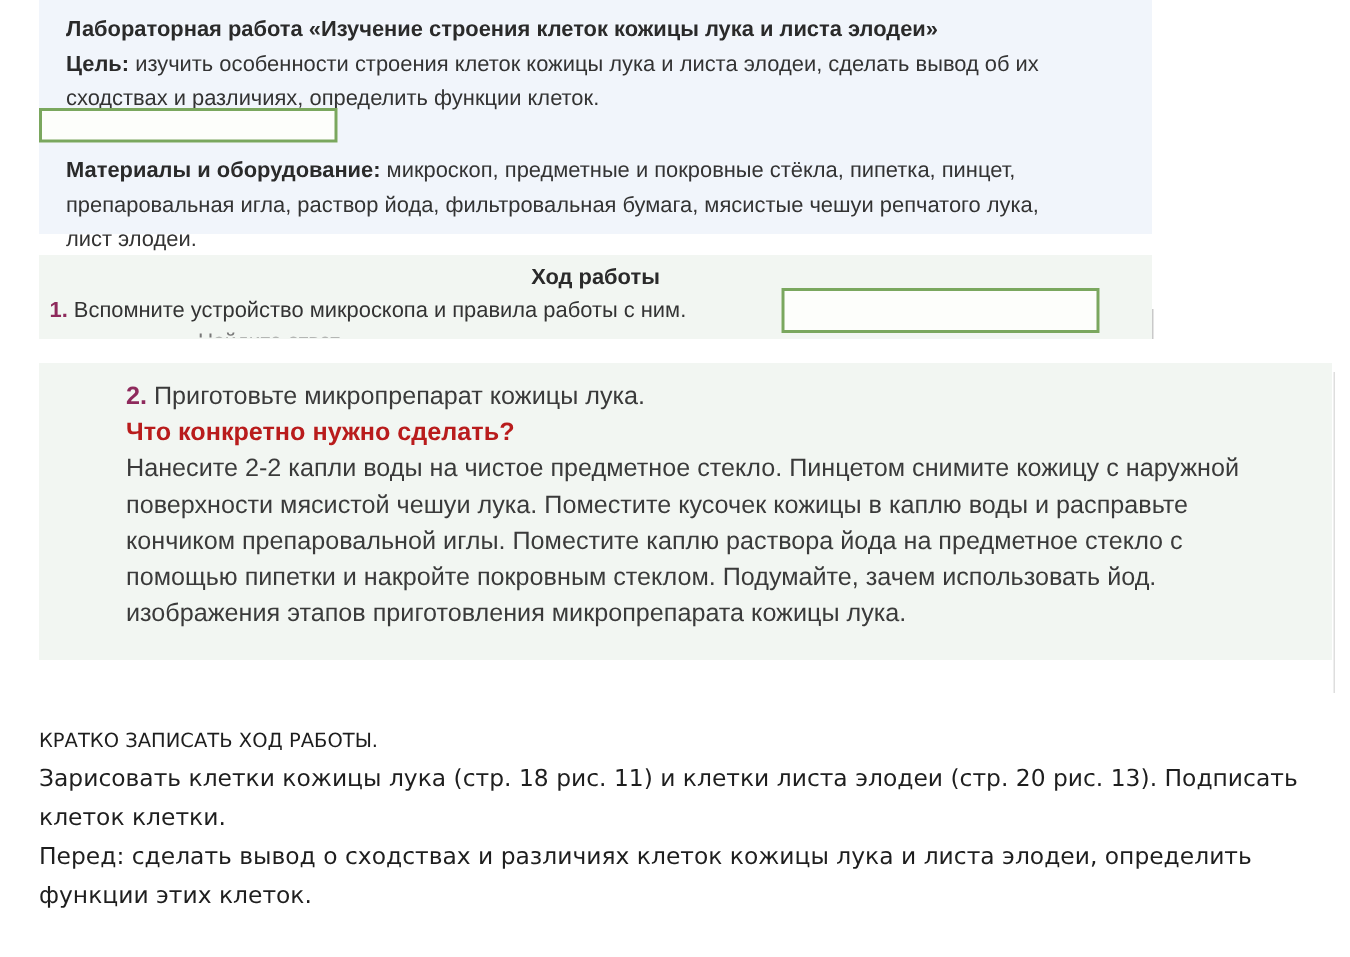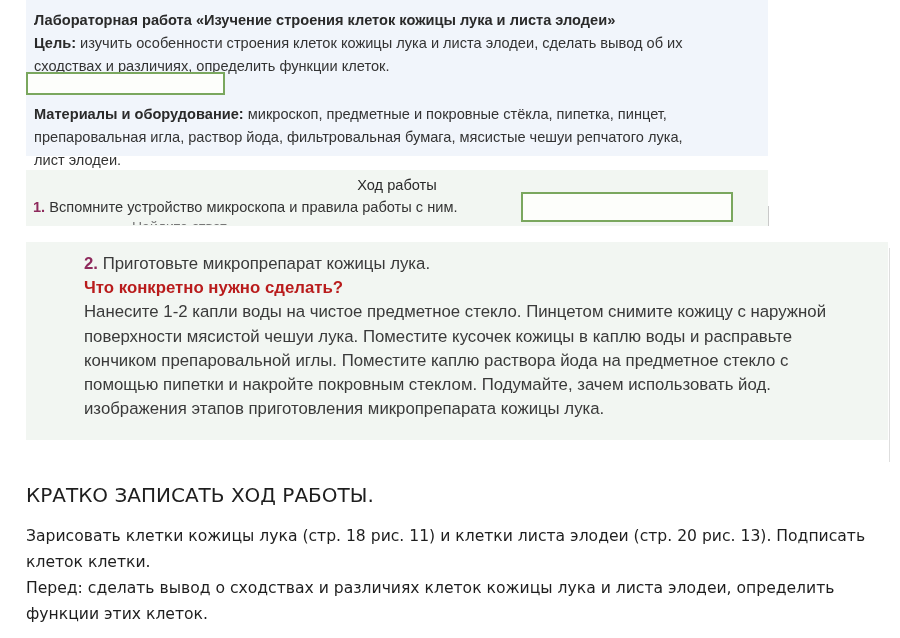--- a/index.html
+++ b/index.html
@@ -1,39 +1,39 @@
 <!DOCTYPE html>
 <html><head>
   <meta charset="utf-8">
   <style>
     html, body { margin: 0; padding: 0; }
     body {
       width: 900px; height: 638px; background: #ffffff; position: relative; overflow: hidden;
       font-family: "Liberation Sans", "DejaVu Sans", sans-serif; color: #2b2b2b;
     }
     .panel { position: absolute; box-sizing: border-box; }
-    #p1 { left: 26px; top: 0; width: 742px; height: 156px; background: #f1f5fb; padding: 9px 10px 0 8px; }
+    #p1 { left: 26px; top: 0; width: 742px; height: 156px; background: #f1f5fb; padding: 9px 10px 0 18px; }
     #p2 { left: 26px; top: 170px; width: 742px; height: 56px; background: #f2f6f2; }
     #p3 { left: 26px; top: 242px; width: 862px; height: 198px; background: #f2f6f2; padding: 10px 12px 0 12px; }
     .p1-line { font-size: 14.6px; line-height: 23px; white-space: nowrap; color: #333; }
     .bold { font-weight: bold; color: #2a2a2a; }
     .answer-box { position: absolute; box-sizing: border-box; border: 2px solid #7aa75e; background: #fdfefb; }
     #box1 { left: 26px; top: 72px; width: 199px; height: 23px; }
     #box2 { left: 521px; top: 192px; width: 212px; height: 30px; }
-    .p2-title { position: absolute; left: 0; right: 0; top: 7px; text-align: center; font-weight: normal; font-size: 14.6px; color: #2a2a2a; }
+    .p2-title { position: absolute; left: 0; right: 0; top: 7px; text-align: center; font-weight: bold; font-size: 14.6px; color: #2a2a2a; }
     .p2-item { position: absolute; left: 7px; top: 29px; font-size: 14.6px; white-space: nowrap; color: #333; }
     .num { color: #8e2a5c; font-weight: bold; }
     .p2-clipped { position: absolute; left: 106px; top: 49px; height: 6px; overflow: hidden; font-size: 14px; color: #777; width: 150px; }
     .p3-line { font-size: 16.8px; line-height: 24.2px; white-space: nowrap; color: #3a3a3a; margin-left: 46px; }
     .p3-line.bold { color: #b91c1c; }
     .edge { position: absolute; background: #c9c9c9; width: 1px; }
     #edge1 { left: 768px; top: 206px; height: 20px; }
     #edge2 { left: 889px; top: 248px; height: 214px; background: #dedede; }
     #doc { position: absolute; left: 26px; top: 484px; font-family: "DejaVu Sans", sans-serif; color: #1e1e1e; }
-    .doc-heading { font-size: 20px; line-height: 22px; margin-bottom: 17px; white-space: nowrap; }
+    .doc-heading { font-size: 13px; line-height: 22px; margin-bottom: 0; white-space: nowrap; }
     .doc-line { font-size: 15.6px; line-height: 26px; white-space: nowrap; }
   </style>
 </head>
 <body>
 
 <section class="panel" id="p1">
   <div class="p1-line bold">Лабораторная работа «Изучение строения клеток кожицы лука и листа элодеи»</div>
   <div class="p1-line"><span class="bold">Цель:</span><span> изучить особенности строения клеток кожицы лука и листа элодеи, сделать вывод об их</span></div>
   <div class="p1-line">сходствах и различиях, определить функции клеток.</div>
   <div style="height:25px"></div>
@@ -47,21 +47,21 @@
   <div class="p2-title">Ход работы</div>
   <div class="p2-item"><span class="num">1.</span><span> Вспомните устройство микроскопа и правила работы с ним.</span></div>
   <div class="p2-clipped">Найдите ответ</div>
 </section>
 <div class="answer-box" id="box2"></div>
 <div class="edge" id="edge1"></div>
 
 <section class="panel" id="p3">
   <div class="p3-line"><span class="num">2.</span><span> Приготовьте микропрепарат кожицы лука.</span></div>
   <div class="p3-line bold">Что конкретно нужно сделать?</div>
-  <div class="p3-line">Нанесите 1-2 капли воды на чистое предметное стекло. Пинцетом снимите кожицу с наружной</div>
+  <div class="p3-line">Нанесите 2-2 капли воды на чистое предметное стекло. Пинцетом снимите кожицу с наружной</div>
   <div class="p3-line">поверхности мясистой чешуи лука. Поместите кусочек кожицы в каплю воды и расправьте</div>
   <div class="p3-line">кончиком препаровальной иглы. Поместите каплю раствора йода на предметное стекло с</div>
   <div class="p3-line">помощью пипетки и накройте покровным стеклом. Подумайте, зачем использовать йод.</div>
   <div class="p3-line">изображения этапов приготовления микропрепарата кожицы лука.</div>
 </section>
 <div class="edge" id="edge2"></div>
 
 <section id="doc">
   <div class="doc-heading">КРАТКО ЗАПИСАТЬ ХОД РАБОТЫ.</div>
   <div class="doc-line">Зарисовать клетки кожицы лука (стр. 18 рис. 11) и клетки листа элодеи (стр. 20 рис. 13). Подписать</div>

